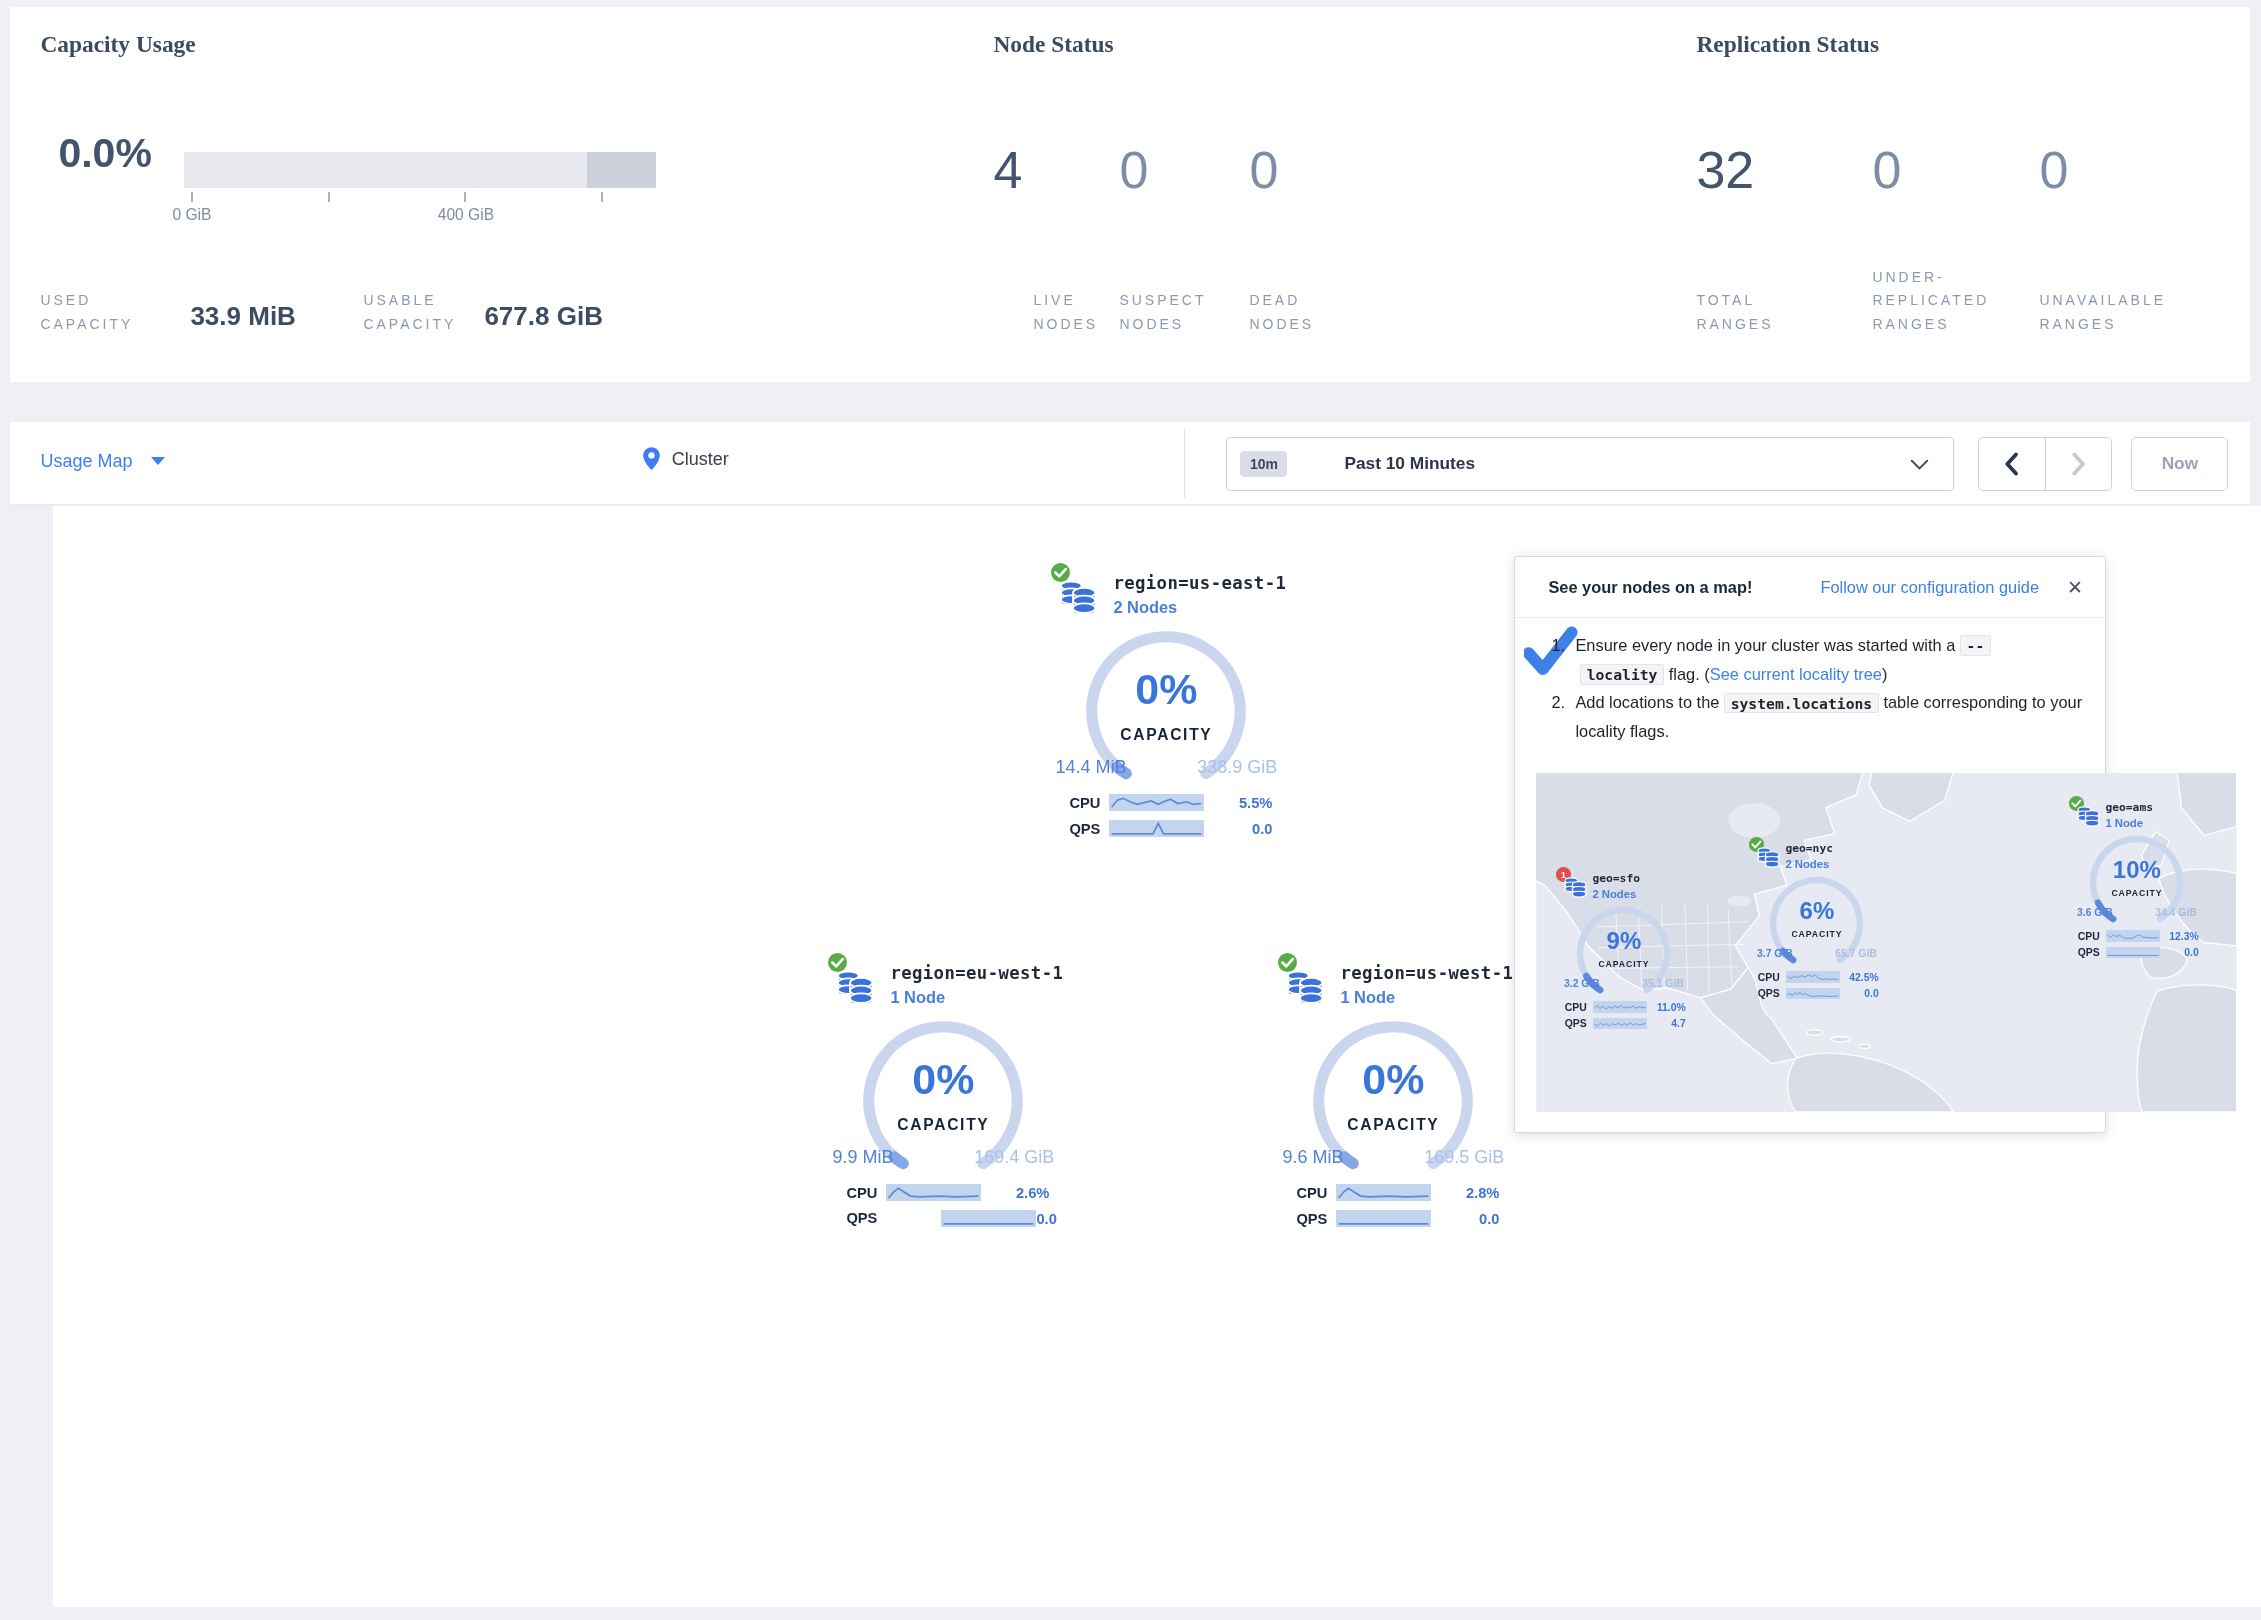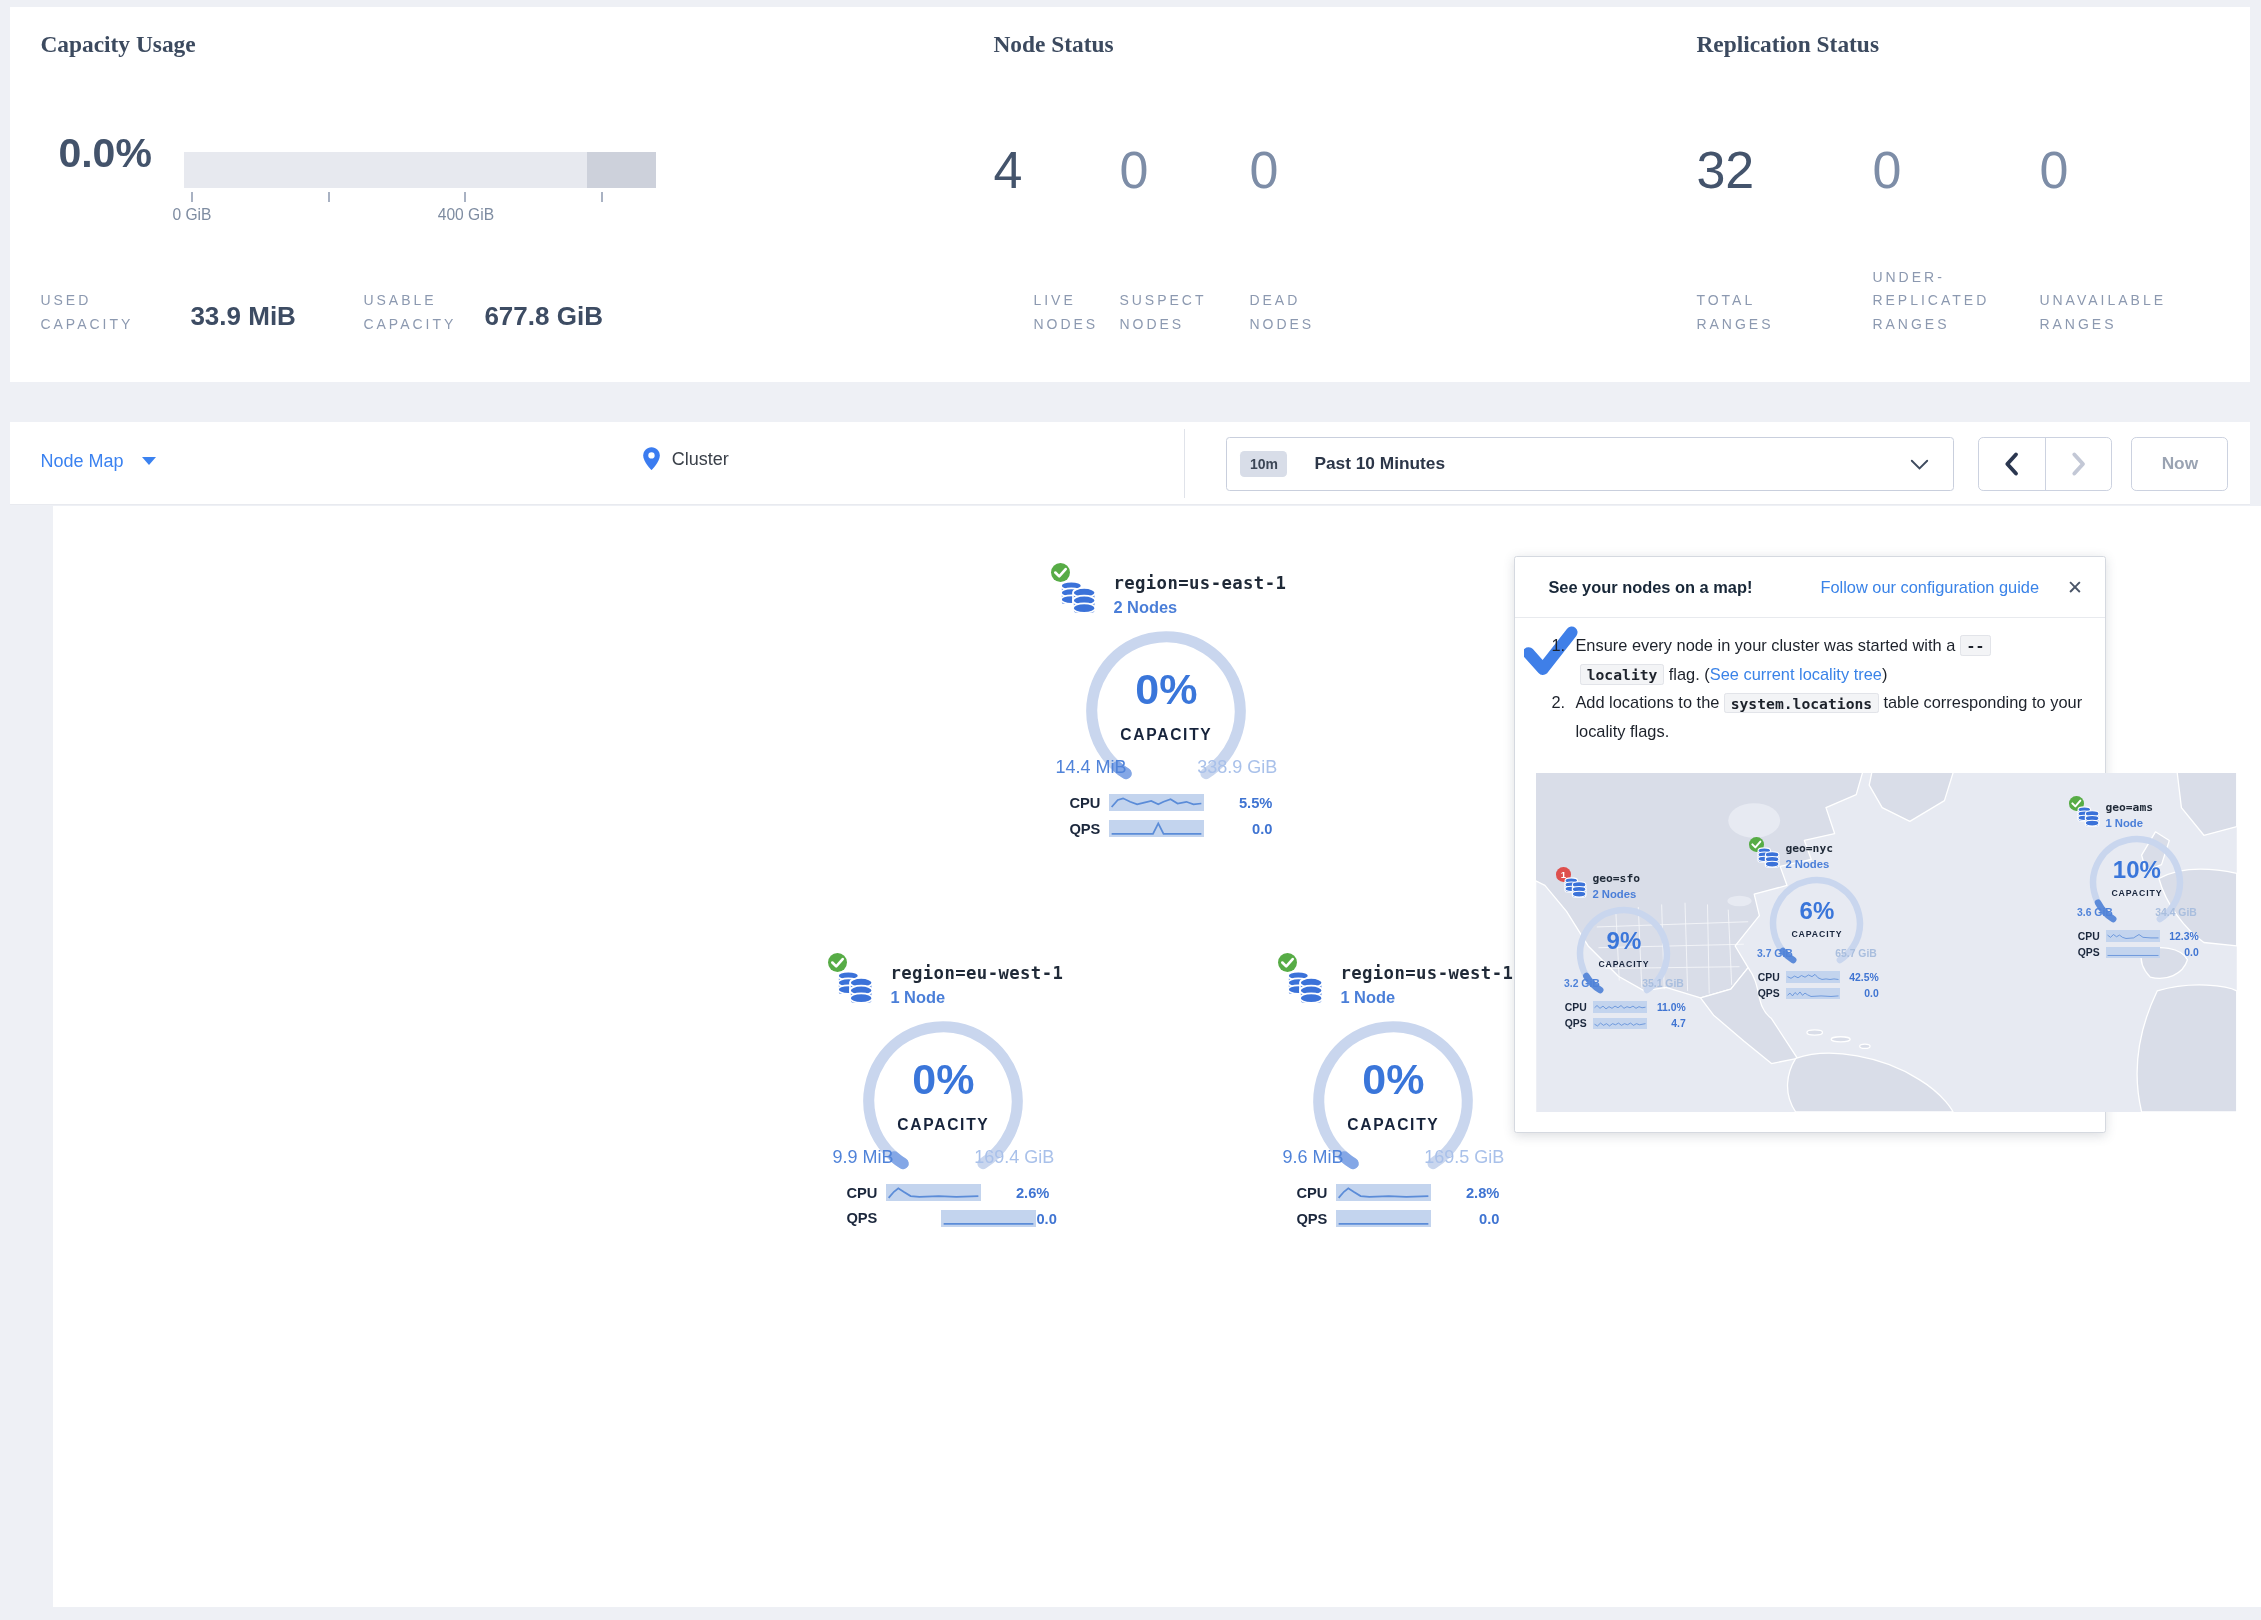--- a/index.html
+++ b/index.html
@@ -24,21 +24,21 @@
   .stat-value { font-size:52px; font-weight:400; color:#44546c; line-height:1; }
   .stat-value.dim { color:#7d8da7; }
 
   
   .view-selector { left:30px; top:28.6px; display:flex; align-items:center; gap:19px; cursor:pointer; }
   .view-selector-label { font-size:18px; color:#3b82f0; }
   .caret-down { width:0; height:0; border-left:7px solid transparent; border-right:7px solid transparent; border-top:8.7px solid #3b82f0; }
   .breadcrumb { left:632px; top:24px; display:flex; align-items:center; gap:10.4px; }
   .breadcrumb-label { font-size:18px; color:#3a4049; }
   .v-divider { left:1174px; top:7px; width:0.9px; height:69px; background:#e0e3ea; }
-  .time-dropdown { left:1216px; top:14.7px; width:728px; height:54px; border:0.9px solid #c9cfdd; border-radius:3.5px; display:flex; align-items:center; cursor:pointer; }
+  .time-dropdown { left:1216px; top:14.7px; width:728px; height:54px; border:0.9px solid #c9cfdd; border-radius:3.5px; display:flex; align-items:center; cursor:pointer;gap:30px; }
   .time-badge { margin-left:13px; background:#d8dde8; border-radius:4.3px; padding:5.2px 9.5px; font-size:14px; font-weight:700; color:#3c4656; }
   .time-label { margin-left:27px; font-size:17.3px; font-weight:600; color:#2c3648; }
   .time-chevron { position:absolute; right:24px; top:21px; }
   .pager { left:1968px; top:14.7px; width:134px; height:54px; border:0.9px solid #ccd2e0; border-radius:5.2px; display:flex; }
   .pager-btn { flex:1; display:flex; align-items:center; justify-content:center; cursor:pointer; }
   .pager-btn.prev { border-right:0.9px solid #ccd2e0; }
   .now-btn { left:2121px; top:14.7px; width:97px; height:54px; border:0.9px solid #ccd2e0; border-radius:5.2px; display:flex; align-items:center; justify-content:center; font-size:17.3px; font-weight:700; color:#9aa3b2; cursor:pointer; }
 
   
   .region { position:absolute; width:242px; }
@@ -158,21 +158,21 @@
     <div class="abs stat-value" style="left:1686px; top:137px;">32</div>
     <div class="abs stat-value dim" style="left:1862px; top:137px;">0</div>
     <div class="abs stat-value dim" style="left:2029px; top:137px;">0</div>
     <div class="abs stat-label" style="left:1686px; bottom:45px; width:104px;">TOTAL RANGES</div>
     <div class="abs stat-label" style="left:1862px; bottom:45px; width:156px;">UNDER-REPLICATED RANGES</div>
     <div class="abs stat-label" style="left:2029px; bottom:45px; width:156px;">UNAVAILABLE RANGES</div>
   </div>
 
   <div class="card" id="toolbar">
     <div class="abs view-selector">
-      <span class="view-selector-label">Node Map</span>
+      <span class="view-selector-label">Usage Map</span>
       <span class="caret-down"></span>
     </div>
     <div class="abs breadcrumb">
       <svg width="19" height="26" viewBox="0 0 24 32">
         <path d="M12 1 C6 1 1.5 5.7 1.5 11.5 C1.5 19.5 12 30 12 30 S22.5 19.5 22.5 11.5 C22.5 5.7 18 1 12 1 Z" fill="#3b7cf0"></path>
         <circle cx="12" cy="11.5" r="4" fill="#ffffff"></circle>
       </svg>
       <span class="breadcrumb-label">Cluster</span>
     </div>
     <div class="abs v-divider"></div>

